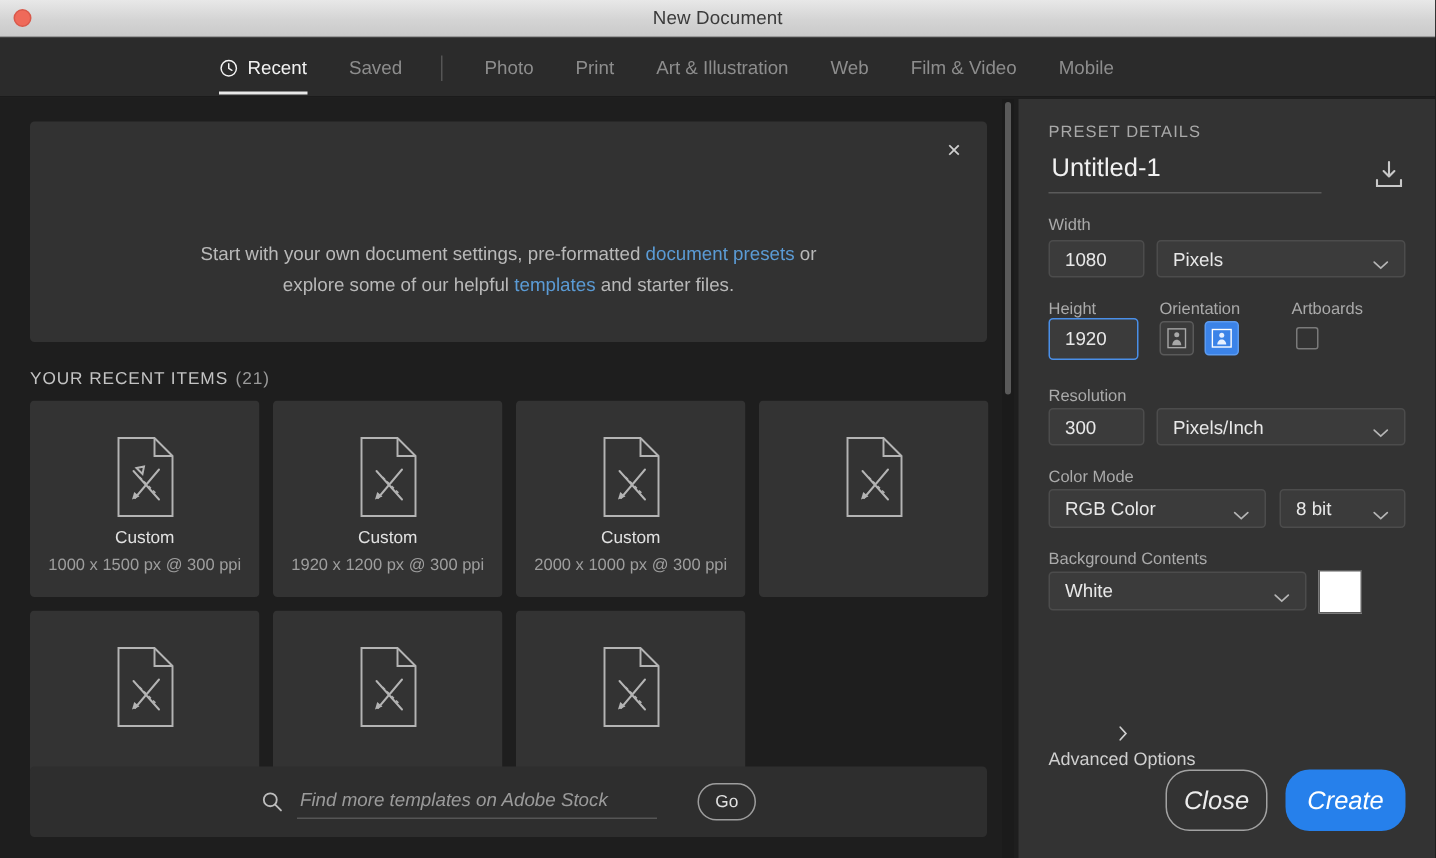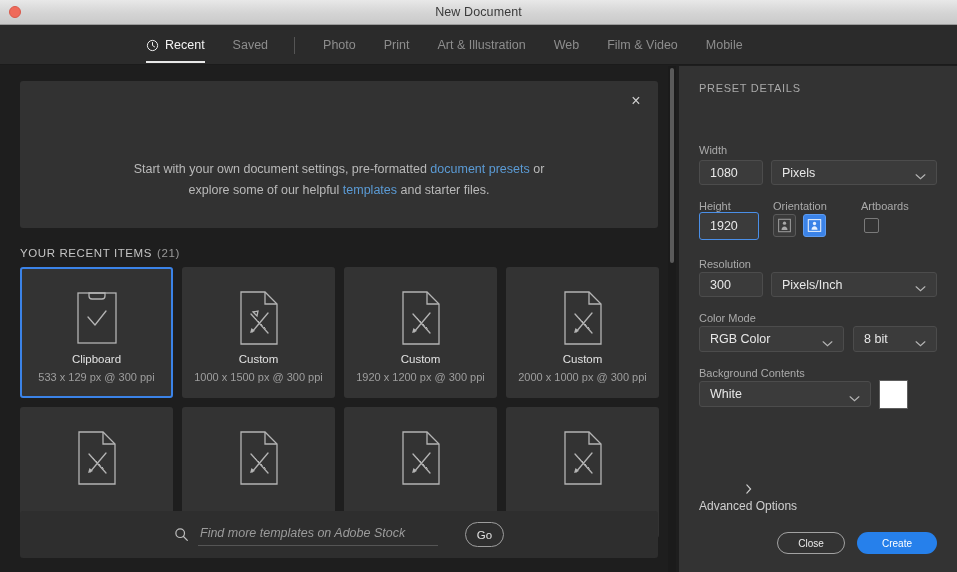--- a/index.html
+++ b/index.html
@@ -213,23 +213,24 @@
     position: absolute; top: 417px; left: 20px;
     font-size: 12px; color: #cfcfcf; display: flex; align-items: center; gap: 6px; flex-direction: column;
   }
   .adv-chev { width: 7px; height: 10px; color: #cfcfcf; }
 
   .btn-row {
     position: absolute; bottom: 18px; right: 20px;
     display: flex; align-items: center; gap: 12px;
   }
   .btn {
-    height: 22px; border-radius: 16px; font-size: 10px;
+    height: 41px; border-radius: 16px; font-size: 17px;
     display: flex; align-items: center; justify-content: center;
     font-family: "Liberation Sans", sans-serif;
+    font-style: italic;
   }
   .btn-close {
     width: 68px; border: 1px solid #a2a2a2; background: transparent; color: #ececec;
   }
   .btn-create {
     width: 80px; border: none; background: #2680eb; color: #ffffff;
   }
 </style>
 </head>
 <body>
@@ -287,31 +288,20 @@
         <span>explore some of our helpful </span><a href="#">templates</a><span> and starter files.</span>
       </div>
     </div>
 
     <div class="recent-head">
       <span>YOUR RECENT ITEMS</span><span class="count">(21)</span>
     </div>
 
     <div class="grid">
 
-      <div class="card selected">
-        <div class="card-icon">
-          <svg width="46" height="58" viewBox="0 0 46 58" fill="none" stroke="#b4b4b4" stroke-width="1.3">
-            <rect x="4" y="4" width="38" height="50"></rect>
-            <path d="M15 4 h16 v3 a3 3 0 0 1 -3 3 h-10 a3 3 0 0 1 -3 -3 z"></path>
-            <path d="M14 28 l7 8 l11 -14" stroke-linecap="round" stroke-linejoin="round"></path>
-          </svg>
-        </div>
-        <div class="card-label">Clipboard</div>
-        <div class="card-meta">533 x 129 px @ 300 ppi</div>
-      </div>
 
       <div class="card">
         <div class="card-icon">
           <svg width="46" height="58" viewBox="0 0 46 58" fill="none" stroke="#b4b4b4" stroke-width="1.3">
             <path d="M5 3 h24 l12 12 v40 h-36 z"></path>
               <path d="M29 3 v12 h12"></path>
             <path d="M16 43 l16 -19 M15 25 l17 19" stroke-linecap="round"></path>
             <path d="M14 44 l1.5 -5 l3.5 3 z" fill="#b4b4b4" stroke="none"></path>
             <path d="M17 23 l5 -1 l-1 5 z" fill="none"></path>
             <path d="M19 29 l1.6 1.6 M22 32 l1.6 1.6 M25 35 l1.6 1.6 M28 38 l1.6 1.6" stroke-width="1"></path>
@@ -422,20 +412,29 @@
   </div>
 
   <div class="scroll-track">
     <div class="scroll-thumb"></div>
   </div>
 
   <div class="right">
 
     <div class="pd-head">PRESET DETAILS</div>
 
+    <div class="doc-name-row">
+      <input class="doc-name" type="text" value="Untitled-1" style="">
+      <span class="save-preset-icon">
+        <svg viewBox="0 0 22 20" width="22" height="20" fill="none" stroke="currentColor" stroke-width="1.4">
+          <path d="M11 2 v9 M7.4 8 L11 11.6 L14.6 8" stroke-linecap="round" stroke-linejoin="round"></path>
+          <path d="M3 14 v4 h16 v-4" stroke-linecap="round"></path>
+        </svg>
+      </span>
+    </div>
 
     <div class="fld-label" style="top:78px;left:20px">Width</div>
     <input class="txtbox" style="top: 94px; left: 20px; width: 64px; height: 25px;" value="1080">
     <div class="selectbox" style="top:94px;left:92px;width:166px;height:25px">
       <span>Pixels</span>
       <span class="chev">
         <svg viewBox="0 0 12 8" width="11" height="7" fill="none" stroke="currentColor" stroke-width="1.3">
             <path d="M1 2 L6 6.5 L11 2" stroke-linecap="round"></path>
           </svg>
       </span>

